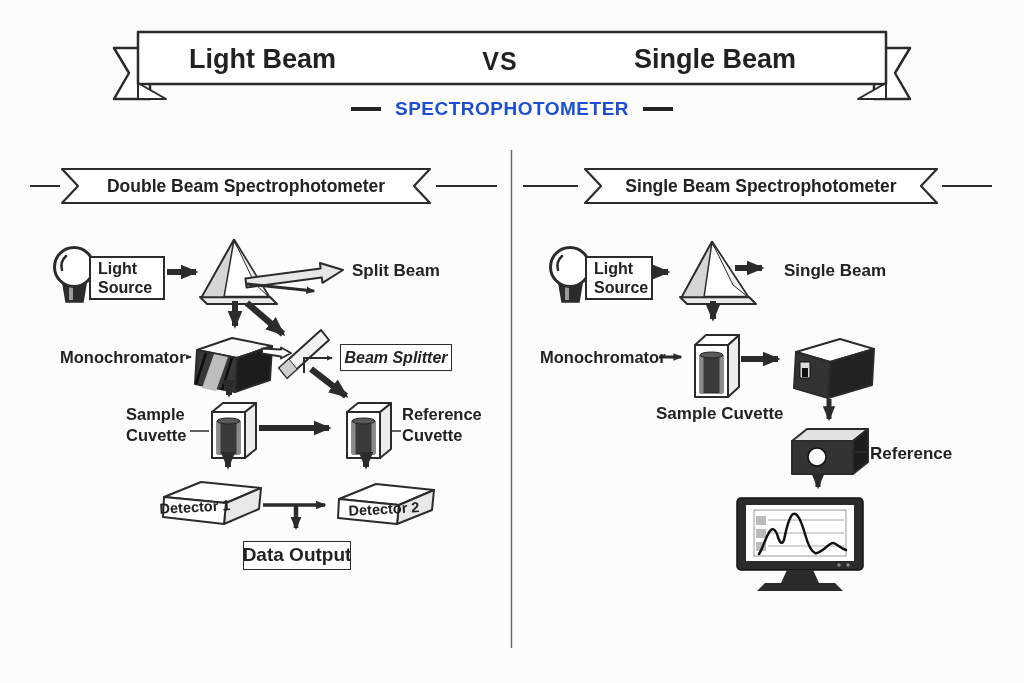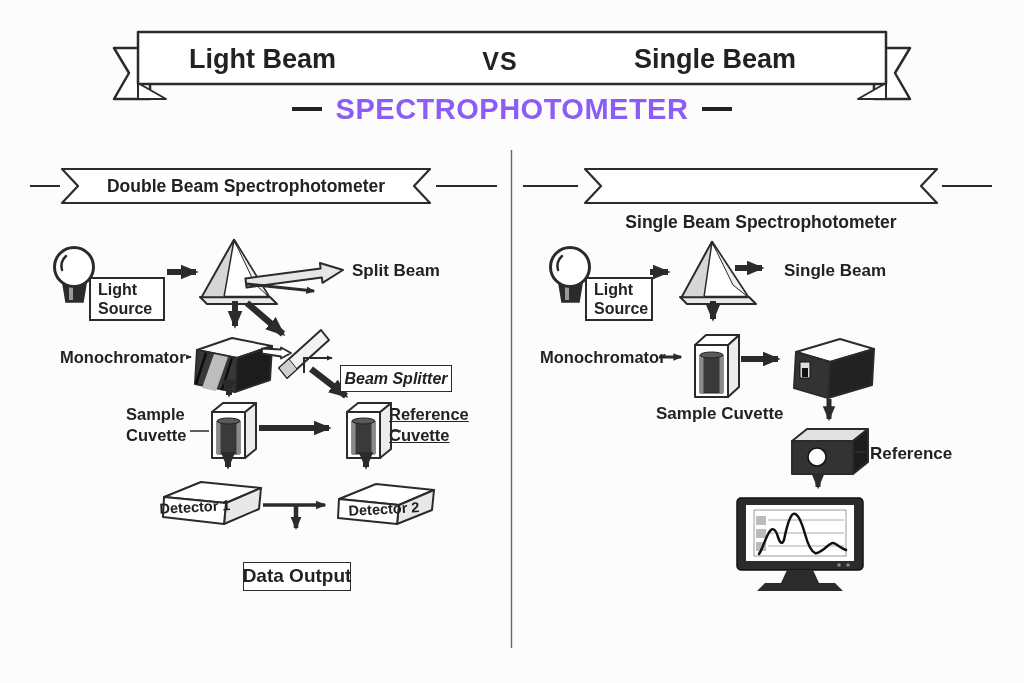--- a/index.html
+++ b/index.html
@@ -11,34 +11,33 @@
   .art{position:absolute;left:0;top:0;}
   .lbl{
     position:absolute;font-weight:bold;color:#222;
     white-space:nowrap;line-height:1.2;
   }
   .wrap{white-space:normal;}
   .boxed{
     border:2px solid #2b2b2b;background:#ffffff;
     display:flex;align-items:center;justify-content:center;text-align:center;
     box-sizing:border-box;
-    margin-top:21px;
   }
   .leftpad{justify-content:flex-start;text-align:left;padding-left:7px;}
   .banner-title{
     display:flex;align-items:center;justify-content:center;text-align:center;
     font-size:17.5px;
   }
   .ribbon-text{display:flex;align-items:center;justify-content:center;font-size:27px;}
   .subtitle-row{
     position:absolute;left:0;top:90px;width:1024px;height:38px;
     display:flex;align-items:center;justify-content:center;gap:14px;
   }
   .subtitle-dash{width:30px;height:4px;background:#222;}
-  .subtitle-text{font-size:29px;font-weight:bold;letter-spacing:.5px;color:#8b5cf6;}
+  .subtitle-text{font-size:19px;font-weight:bold;letter-spacing:.5px;color:#1d4ed8;}
 </style>
 </head>
 <body>
 
 <div class="stage">
 
   <svg class="art" width="1024" height="683" viewBox="0 0 1024 683">
     <defs>
       <marker id="ah" viewBox="0 0 4 4" markerWidth="3" markerHeight="3" refX="3.4" refY="2" orient="auto">
         <path d="M0,0.35 L4,2 L0,3.65 Z" fill="#2b2b2b"></path>
@@ -233,28 +232,28 @@
   <div class="lbl ribbon-text" style="left:455px;top:39px;width:90px;height:44px;font-size:25px;letter-spacing:1px;">VS</div>
   <div class="lbl ribbon-text" style="left:610px;top:36px;width:210px;height:46px;">Single Beam</div>
 
   <div class="subtitle-row">
     <div class="subtitle-dash"></div>
     <div class="subtitle-text">SPECTROPHOTOMETER</div>
     <div class="subtitle-dash"></div>
   </div>
 
   <div class="lbl banner-title" style="left:62px;top:168px;width:368px;height:36px;">Double Beam Spectrophotometer</div>
-  <div class="lbl banner-title" style="left:585px;top:168px;width:352px;height:36px;margin-top:36px;">Single Beam Spectrophotometer</div>
+  <div class="lbl banner-title" style="left:585px;top:168px;width:352px;height:36px;">Single Beam Spectrophotometer</div>
 
   <div class="lbl boxed leftpad wrap" style="left:89px;top:256px;width:76px;height:44px;font-size:16px;">Light Source</div>
   <div class="lbl" style="left:352px;top:261px;font-size:17px;">Split Beam</div>
   <div class="lbl" style="left:60px;top:348px;width:122px;font-size:16.5px;text-align:right;">Monochromator</div>
   <div class="lbl boxed" style="left:340px;top:344px;width:112px;height:27px;font-size:16px;border-width:1.5px;font-style:italic;">Beam Splitter</div>
   <div class="lbl wrap" style="left:126px;top:404px;width:62px;font-size:16.5px;line-height:1.3;">Sample Cuvette</div>
-  <div class="lbl wrap" style="left:389px;top:404px;width:88px;font-size:16.5px;line-height:1.3;text-decoration:underline;">Reference Cuvette</div>
+  <div class="lbl wrap" style="left:402px;top:404px;width:88px;font-size:16.5px;line-height:1.3;">Reference Cuvette</div>
   <div class="lbl" style="left:152px;top:499px;width:86px;font-size:14.5px;text-align:center;transform:rotate(-3deg);">Detector 1</div>
   <div class="lbl" style="left:342px;top:501px;width:84px;font-size:14.5px;text-align:center;transform:rotate(-3deg);">Detector 2</div>
   <div class="lbl boxed" style="left:243px;top:541px;width:108px;height:29px;font-size:19px;border-width:1.5px;">Data Output</div>
 
   <div class="lbl boxed leftpad wrap" style="left:585px;top:256px;width:68px;height:44px;font-size:16px;">Light Source</div>
   <div class="lbl" style="left:784px;top:261px;font-size:17px;">Single Beam</div>
   <div class="lbl" style="left:540px;top:348px;width:116px;font-size:16.5px;text-align:right;">Monochromator</div>
   <div class="lbl" style="left:656px;top:404px;width:124px;font-size:17px;text-align:center;">Sample Cuvette</div>
   <div class="lbl" style="left:870px;top:444px;font-size:17px;">Reference</div>
 

